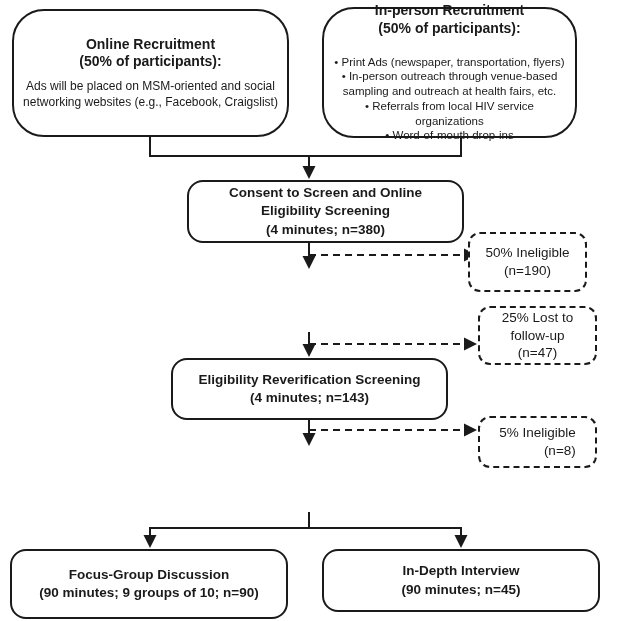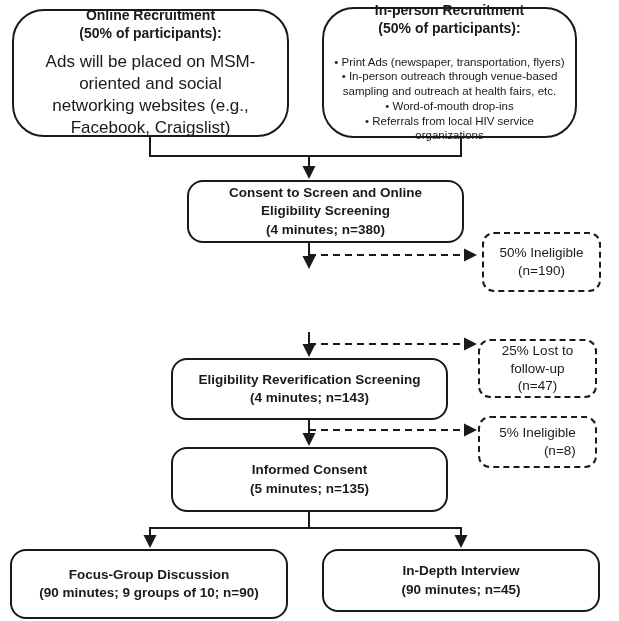--- a/index.html
+++ b/index.html
@@ -44,21 +44,21 @@
     line-height: 1.35;
     white-space: pre-line;
   }
   .box-title {
     font-weight: bold;
     font-size: 14px;
     line-height: 1.28;
     white-space: pre-line;
   }
   .box-body {
-    font-size: 17px;
+    font-size: 12px;
     line-height: 1.3;
     white-space: pre-line;
     margin-top: 8px;
   }
   .bullets {
     margin-top: 17px;
   }
   .bullet-line {
     font-size: 11.5px;
     line-height: 1.28;
@@ -140,59 +140,55 @@
 networking websites (e.g., Facebook, Craigslist)</div>
   </div>
 
   <div class="box top" style="left:322px; top:7px; width:255px; height:131px; padding:2px 4px;">
     <div class="box-title">In-person Recruitment
 (50% of participants):</div>
     <div class="bullets">
       <div class="bullet-line"><span>•</span> <span class="bullet-text">Print Ads (newspaper, transportation, flyers)</span></div>
       <div class="bullet-line"><span>•</span> <span class="bullet-text">In-person outreach through venue-based
 sampling and outreach at health fairs, etc.</span></div>
-      <div class="bullet-line"><span>•</span> <span class="bullet-text">Word-of-mouth drop-ins</span></div>
       <div class="bullet-line"><span>•</span> <span class="bullet-text">Referrals from local HIV service
 organizations</span></div>
+      <div class="bullet-line"><span>•</span> <span class="bullet-text">Word-of-mouth drop-ins</span></div>
     </div>
   </div>
 
   <div class="box" style="left:171px; top:180px; width:277px; height:63px;margin-left:16px;">
     <div class="flow-label">Consent to Screen and Online
 Eligibility Screening
 (4 minutes; n=380)</div>
   </div>
 
 
   <div class="box" style="left:171px; top:358px; width:277px; height:62px;align-items:center;">
     <div class="flow-label">Eligibility Reverification Screening
 (4 minutes; n=143)</div>
   </div>
 
-  <div class="box" style="left:171px; top:447px; width:277px; height:65px;">
-    <div class="flow-label">Informed Consent
-(5 minutes; n=135)</div>
-  </div>
 
   <div class="box" style="left:10px; top:549px; width:278px; height:70px;">
     <div class="flow-label">Focus-Group Discussion
 (90 minutes; 9 groups of 10; n=90)</div>
   </div>
 
   <div class="box" style="left:322px; top:549px; width:278px; height:63px;">
     <div class="flow-label">In-Depth Interview
 (90 minutes; n=45)</div>
   </div>
 
-  <div class="box dashed" style="left:482px; top:232px; width:119px; height:60px;">
+  <div class="box dashed" style="left:468px; top:232px; width:119px; height:60px;">
     <div class="dash-label">50% Ineligible
 (n=190)</div>
   </div>
 
-  <div class="box dashed" style="left:478px; top:339px; width:119px; height:59px;">
+  <div class="box dashed" style="left:478px; top:306px; width:119px; height:59px;">
     <div class="dash-label">25% Lost to
 follow-up
 (n=47)</div>
   </div>
 
   <div class="box dashed" style="left:478px; top:416px; width:119px; height:52px;text-align:right;">
     <div class="dash-label">5% Ineligible
 (n=8)</div>
   </div>
 

